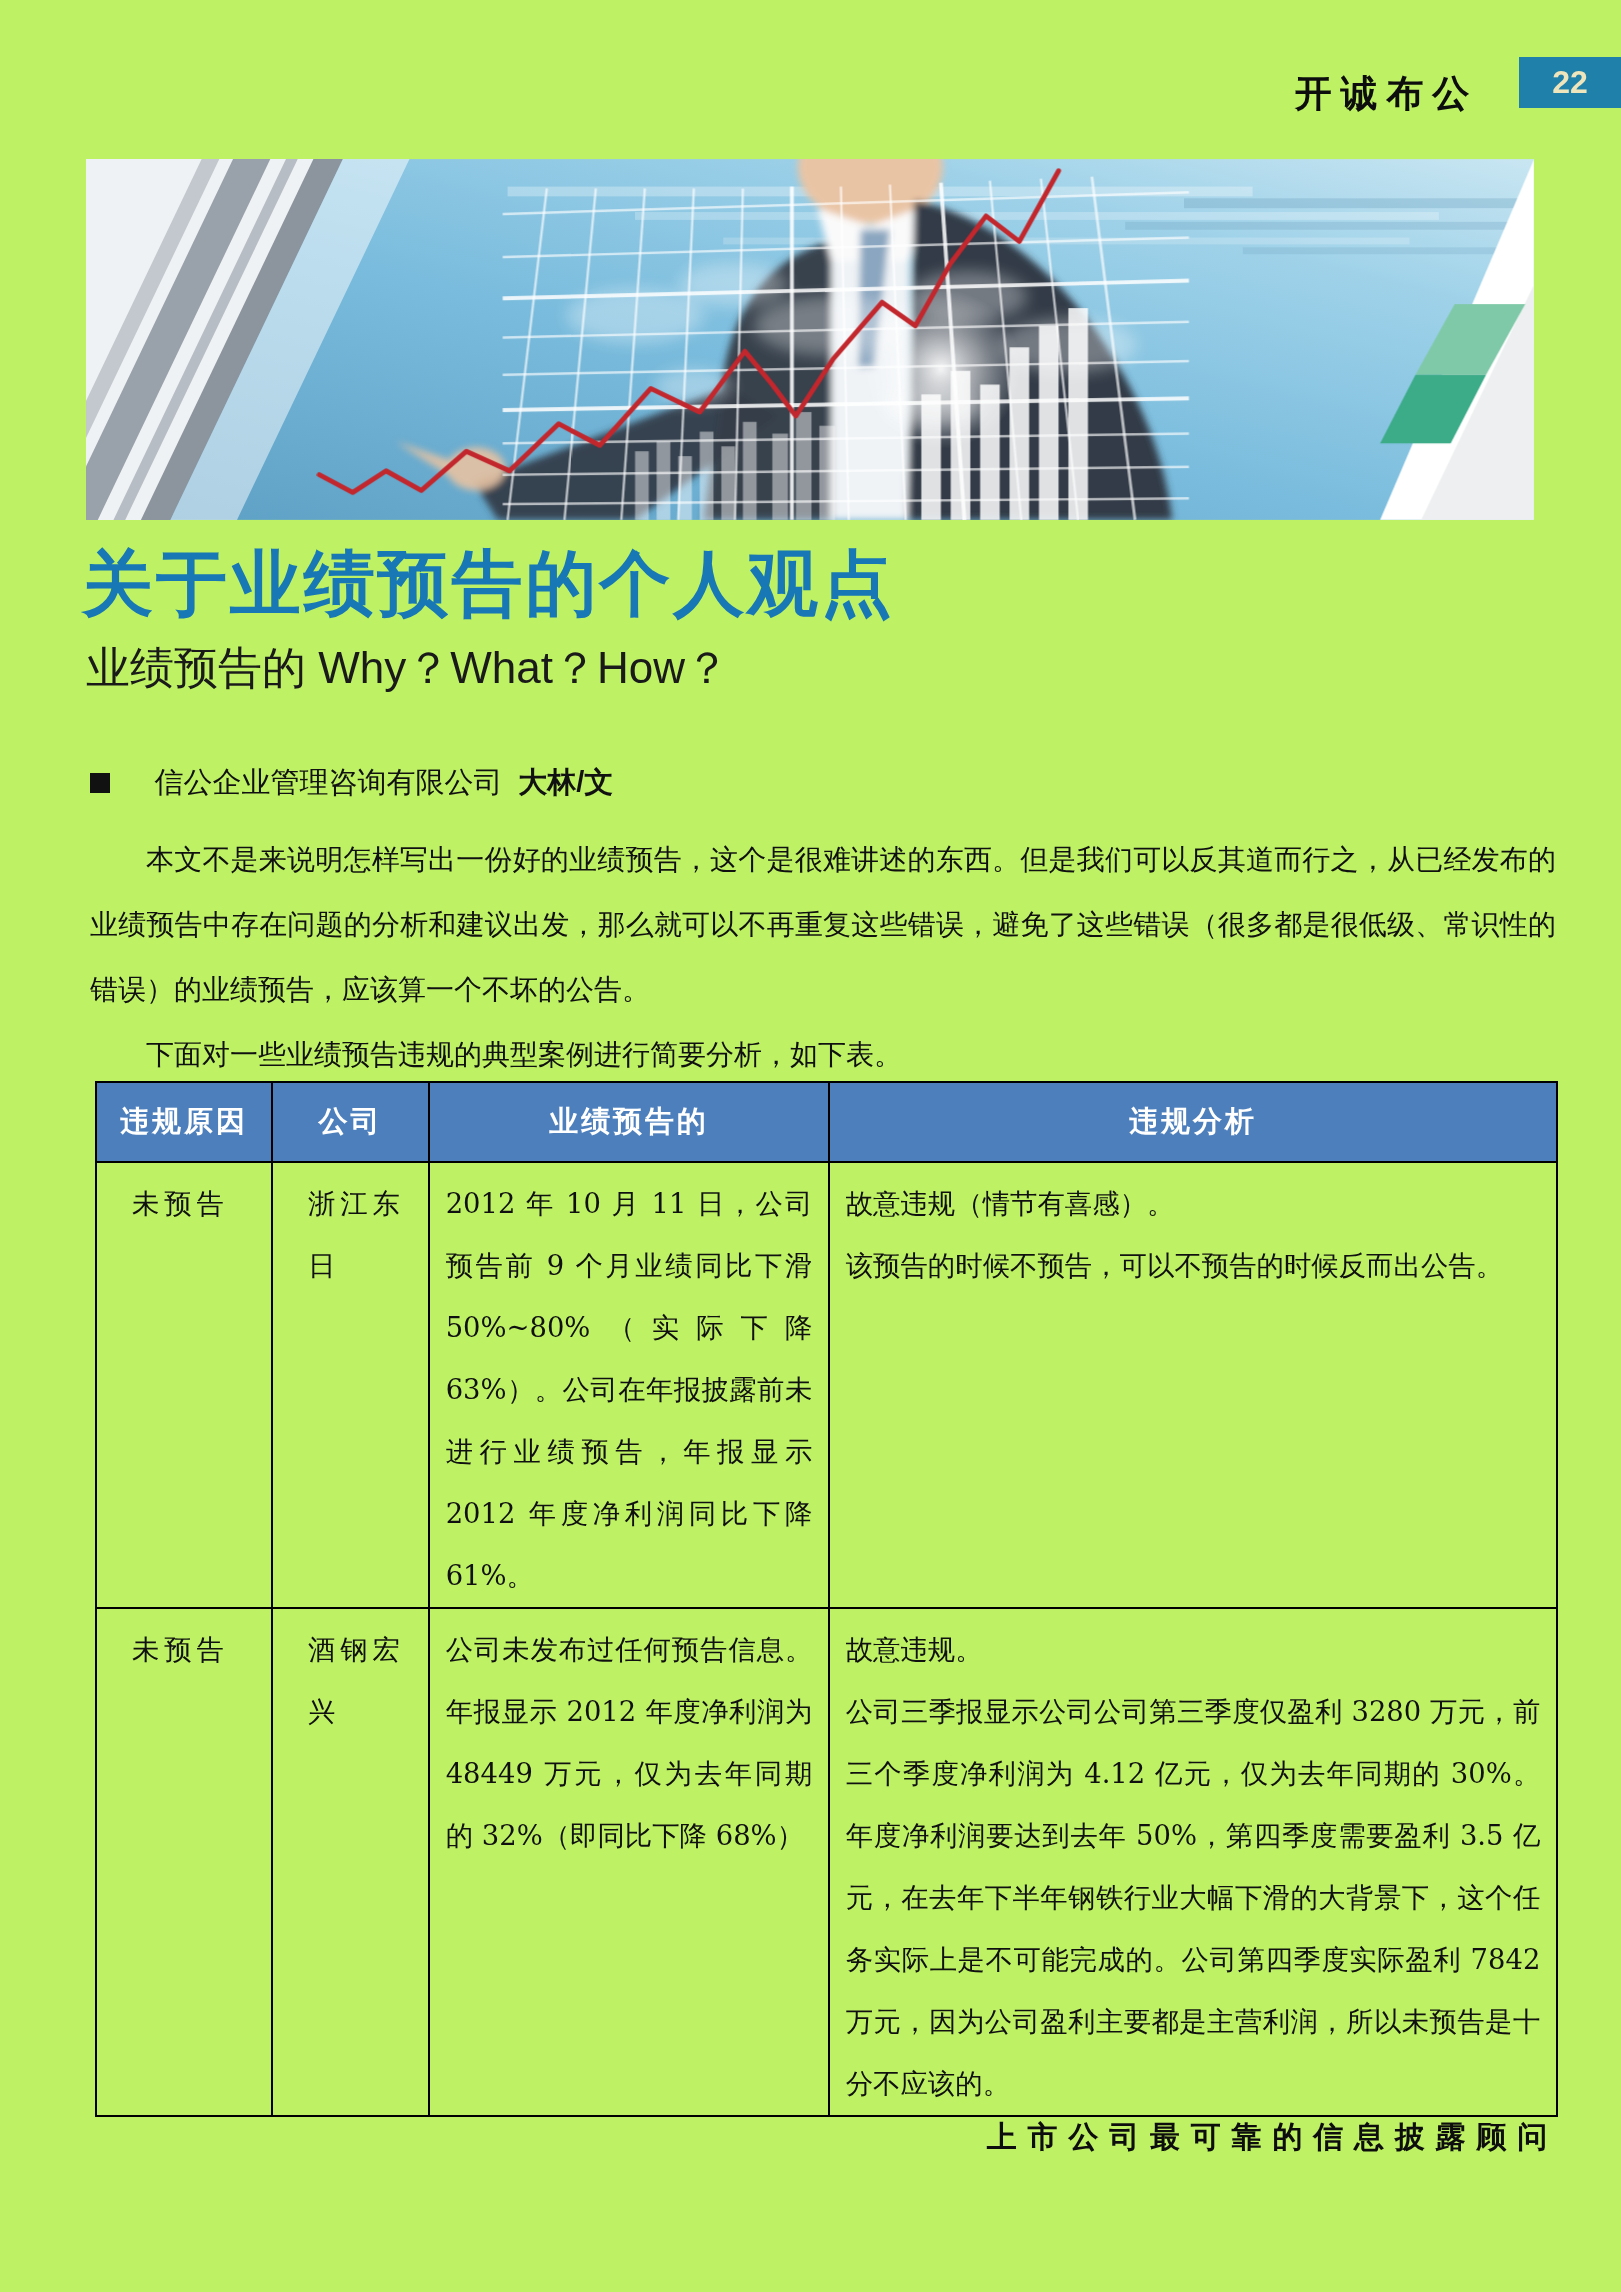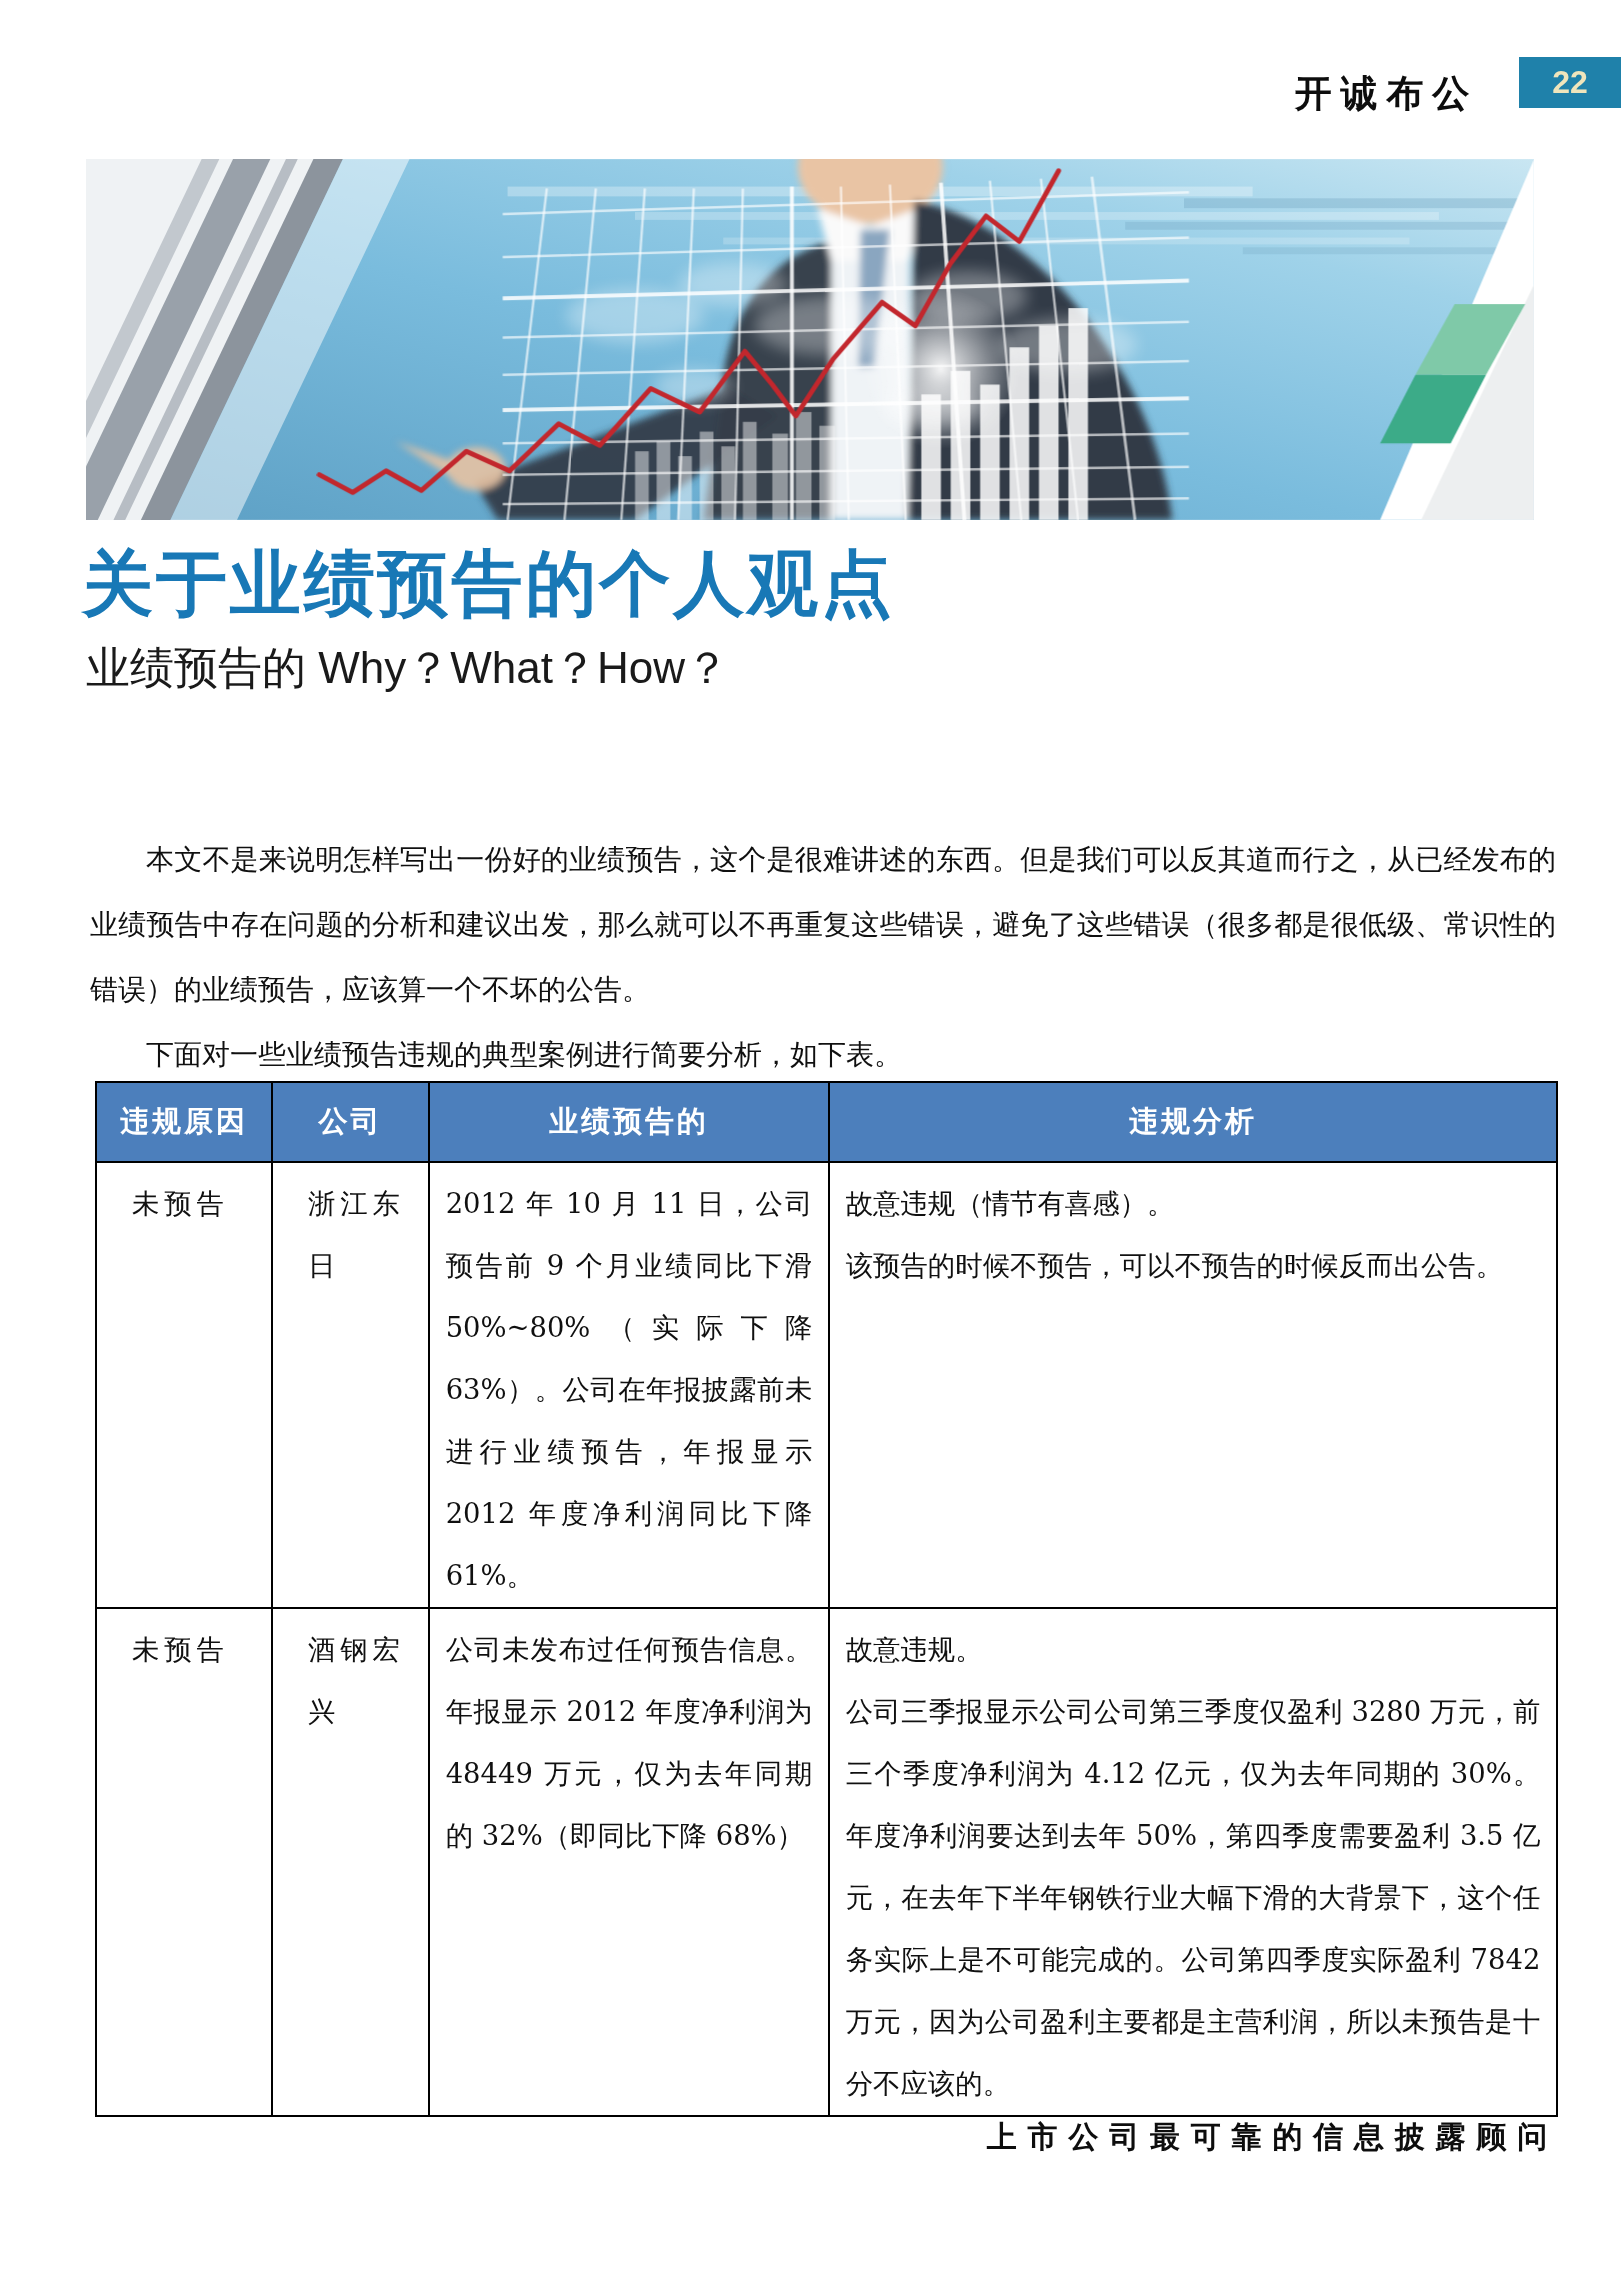--- a/index.html
+++ b/index.html
@@ -1,18 +1,18 @@
 <!DOCTYPE html>
 <html><head>
 <meta charset="utf-8">
 <style>
   html,body { margin:0; padding:0; background:#888; }
   .page {
     position:relative; width:1621px; height:2293px; margin:0 auto;
-    background:#ffffff; overflow:hidden;
+    background:#bef264; overflow:hidden;
     font-family:"Liberation Sans", sans-serif; color:#111;
   }
   
   .masthead-label {
     position:absolute; top:69px; right:143px;
     font-family:"DejaVu Serif", serif; font-weight:bold;
     font-size:37px; letter-spacing:8.8px; color:#0d0d0d;
   }
   .page-badge {
     position:absolute; top:57px; right:0; width:102px; height:51px;
@@ -203,20 +203,25 @@
       <g>
         <polygon points="1396,148 1468,148 1428,220 1356,220" fill="#7FC9A8"></polygon>
         <polygon points="1356,220 1428,220 1392,290 1320,290" fill="#3CAB88"></polygon>
       </g>
     </svg>
   </div>
 
   <div class="title">关于业绩预告的个人观点</div>
   <div class="subtitle">业绩预告的 Why？What？How？</div>
 
+  <div class="byline">
+    <span class="bullet"></span>
+    <span class="org">信公企业管理咨询有限公司</span>
+    <span class="author">大林/文</span>
+  </div>
 
   <div class="body-copy">
     <p>本文不是来说明怎样写出一份好的业绩预告，这个是很难讲述的东西。但是我们可以反其道而行之，从已经发布的业绩预告中存在问题的分析和建议出发，那么就可以不再重复这些错误，避免了这些错误（很多都是很低级、常识性的错误）的业绩预告，应该算一个不坏的公告。</p>
     <p>下面对一些业绩预告违规的典型案例进行简要分析，如下表。</p>
   </div>
 
   <table class="case-table">
     <colgroup>
       <col style="width:176px">
         <col style="width:157px">

